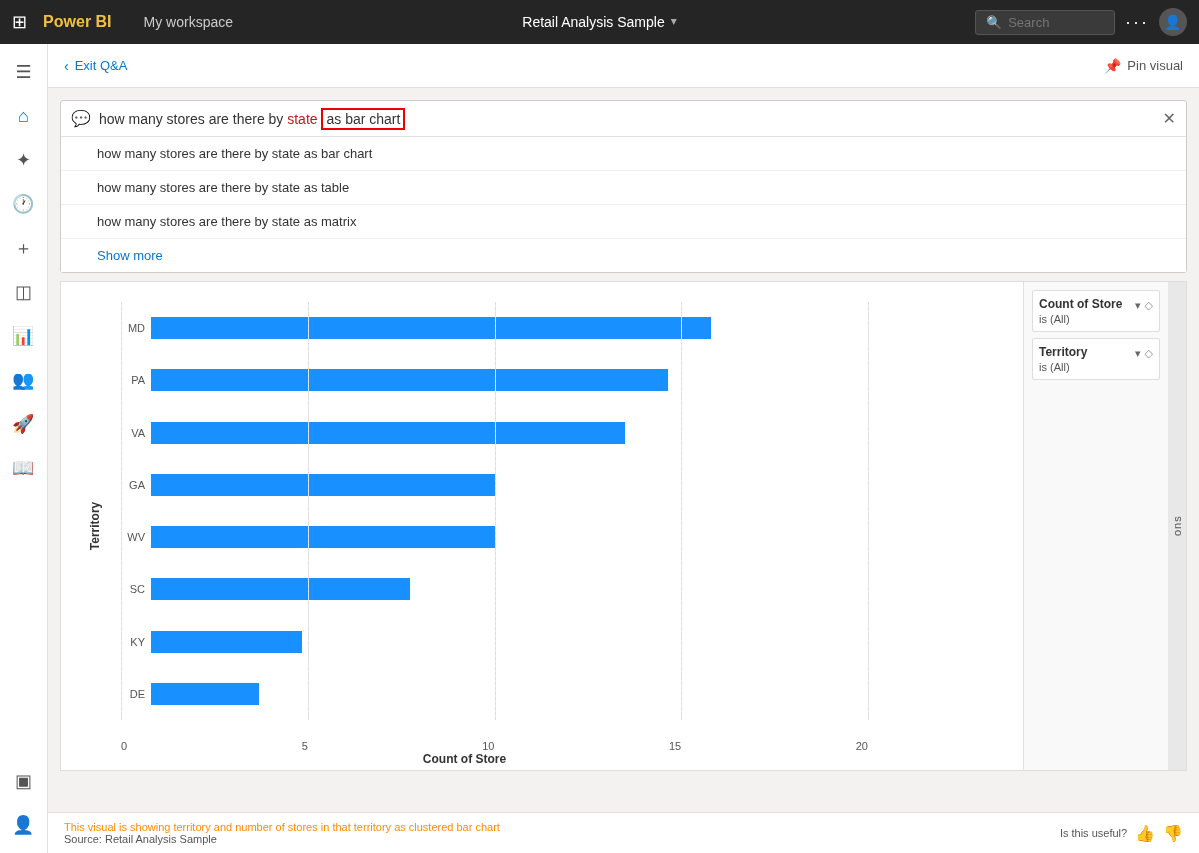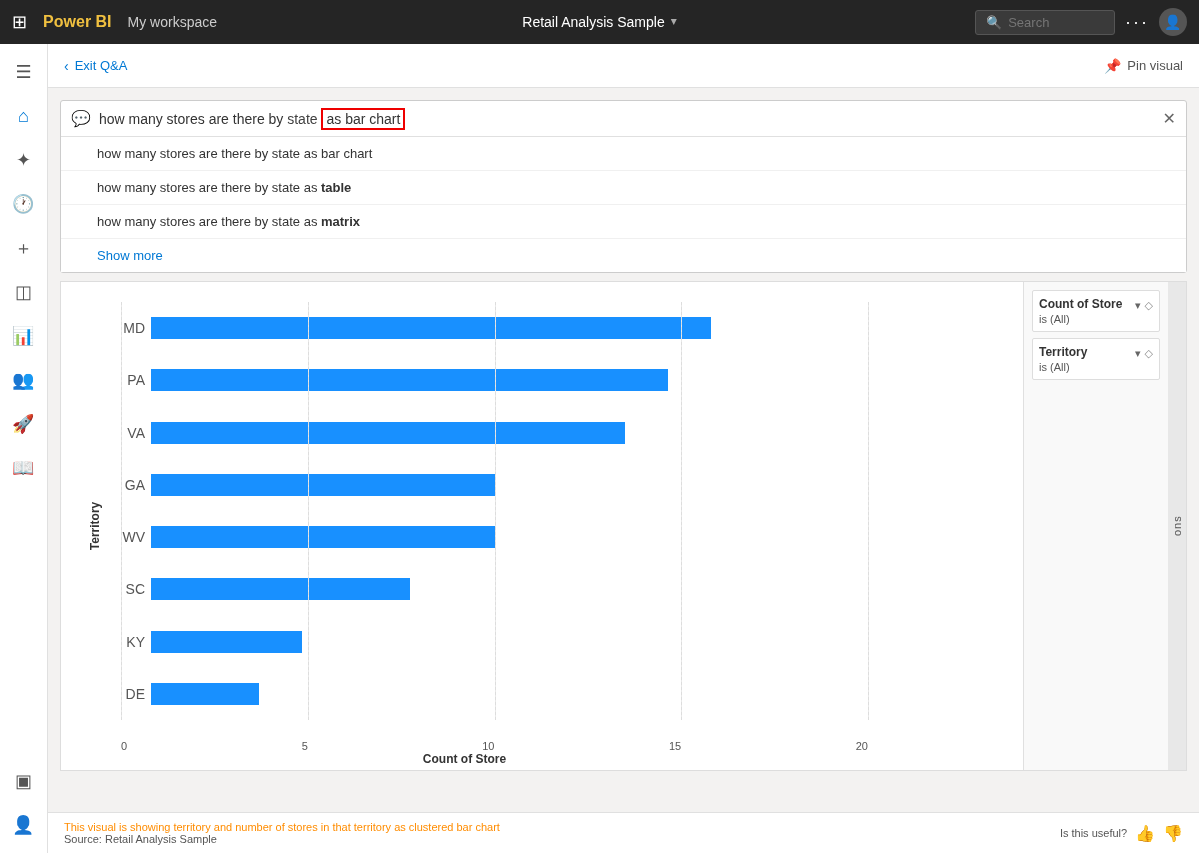--- a/index.html
+++ b/index.html
@@ -12,21 +12,21 @@
       display: flex;
       align-items: center;
       height: 44px;
       padding: 0 12px;
       color: #fff;
       gap: 12px;
       position: relative;
       z-index: 100;
     }
     .nav-grid-icon { color: #fff; font-size: 18px; margin-right: 4px; cursor: pointer; }
-    .nav-logo { font-weight: 700; font-size: 16px; color: #f0c040; margin-right: 4px; }
+    .nav-logo { font-weight: 700; font-size: 16px; color: #f0c040; margin-right: 20px; }
     .nav-workspace { font-size: 14px; color: #ccc; }
     .nav-center { position: absolute; left: 50%; transform: translateX(-50%); display: flex; align-items: flex-start; gap: 6px; }
     .nav-title { font-size: 14px; color: #fff; }
     .nav-chevron { font-size: 12px; color: #aaa; }
     .nav-right { margin-left: auto; display: flex; align-items: center; gap: 10px; }
     .search-box {
       display: flex; align-items: center;
       background: #3a3a3a; border: 1px solid #555; border-radius: 3px;
       padding: 4px 10px; gap: 6px; width: 140px;
     }
@@ -72,35 +72,35 @@
       background: #fff; margin: 12px 12px 0 12px;
       border: 1px solid #ccc; border-radius: 3px;
       position: relative; z-index: 30;
     }
     .qa-input-row {
       display: flex; align-items: center; padding: 8px 10px; gap: 8px;
     }
     .qa-bubble-icon { color: #555; font-size: 16px; }
     .qa-input-text { font-size: 14px; color: #333; flex: 1; }
     .qa-text-normal { color: #333; }
-    .qa-text-state { color: #404040; }
+    .qa-text-state { color: #b91c1c; }
     .qa-text-highlighted { background: transparent; border: 2px solid #e00; padding: 1px 3px; color: #333; }
     .qa-clear { color: #666; cursor: pointer; font-size: 16px; }
 
     
     .suggestions {
       border-top: 1px solid #e0e0e0;
       background: #fff;
     }
     .suggestion-item {
       padding: 9px 36px; font-size: 13px; color: #333; cursor: pointer;
       border-bottom: 1px solid #f0f0f0;
     }
     .suggestion-item:last-child { border-bottom: none; }
-    .suggestion-bold { font-weight: 700; margin-top: 37px; }
+    .suggestion-bold { font-weight: 400; margin-top: 37px; }
     .show-more { padding: 9px 36px; font-size: 13px; color: #0078d4; cursor: pointer; }
 
     
     .chart-container {
       flex: 1; margin: 8px 12px 8px 12px;
       background: #fff; border: 1px solid #ddd;
       display: flex; position: relative;
       overflow: hidden;
     }
 
@@ -127,21 +127,21 @@
       transform: translateY(-50%) rotate(-90deg);
       font-size: 12px; color: #333; font-weight: 600; white-space: nowrap;
     }
     .bars-wrapper {
       position: relative; height: 100%; display: flex; flex-direction: column; justify-content: space-around;
     }
     .bar-row {
       display: flex; align-items: center; gap: 6px; height: 28px;
     }
     .bar-label {
-      width: 24px; text-align: right; font-size: 14px; color: #555; flex-shrink: 0;
+      width: 24px; text-align: right; font-size: 11px; color: #555; flex-shrink: 0;
     }
     .bar-track {
       flex: 1; height: 22px; position: relative;
     }
     .bar-fill {
       height: 100%; background: #1890ff; position: absolute; left: 0; top: 0;
     }
     
     .x-axis {
       position: absolute; bottom: 18px; left: 60px; right: 155px;

